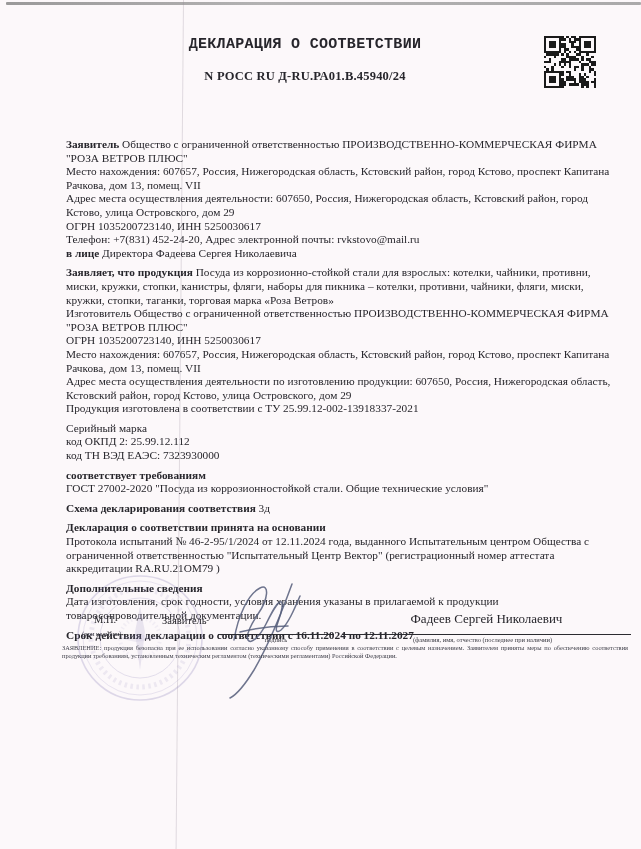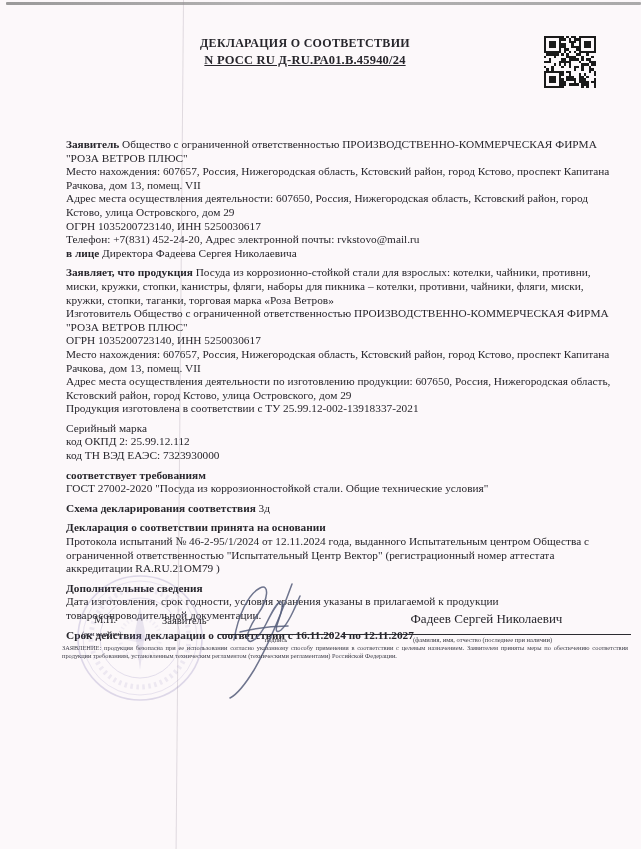--- a/index.html
+++ b/index.html
@@ -17,22 +17,22 @@
     opacity:.75;border-radius:1px;
   }
   .fold-line{
     position:absolute;top:0;left:183px;width:1px;height:100%;
     background:rgba(150,140,155,.28);
     transform:rotate(.5deg);transform-origin:top left;
   }
   .title-wrap{
     position:absolute;top:36px;left:60px;width:490px;text-align:center;
   }
-  .title-l1{font-weight:bold;font-size:12px;letter-spacing:.3px;}
-  .title-l2{font-weight:bold;font-size:12.5px;margin-top:2px;letter-spacing:.2px;text-decoration:underline;}
+  .title-l1{font-weight:bold;font-size:15px;letter-spacing:.3px;font-family:Liberation Mono, monospace;}
+  .title-l2{font-weight:bold;font-size:12.5px;margin-top:16px;letter-spacing:.2px;}
   .qr{position:absolute;top:36px;left:544px;width:52px;height:52px;}
   .body-text{
     position:absolute;top:94px;left:66px;width:556px;
     font-size:11.3px;line-height:13.6px;
     text-align:left;
     margin-top:44px;
   }
   .para{margin:0;}
   .para.gap{margin-top:6px;}
   .para b{font-weight:bold;}

